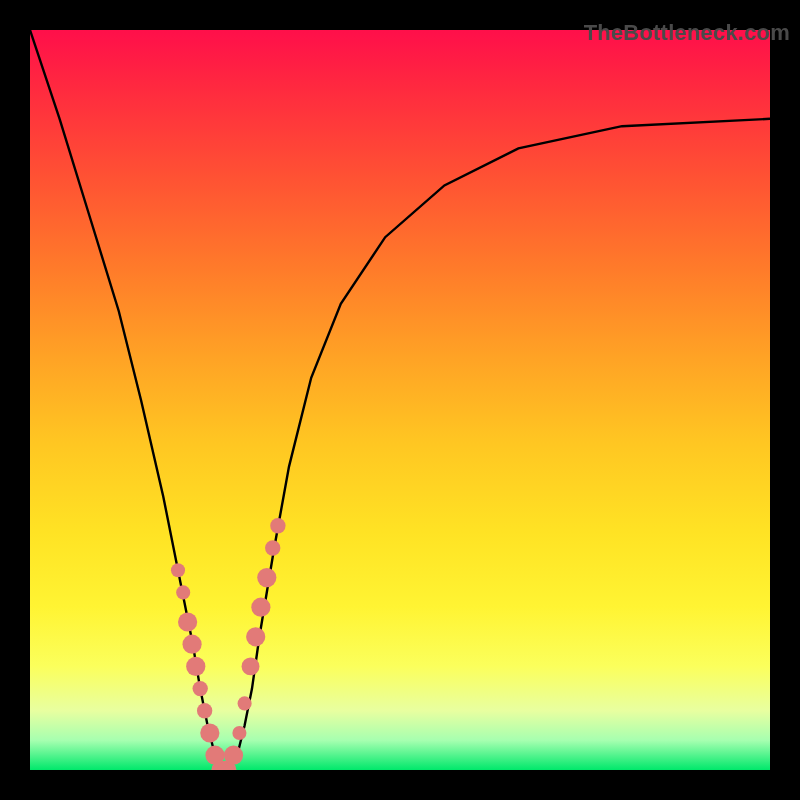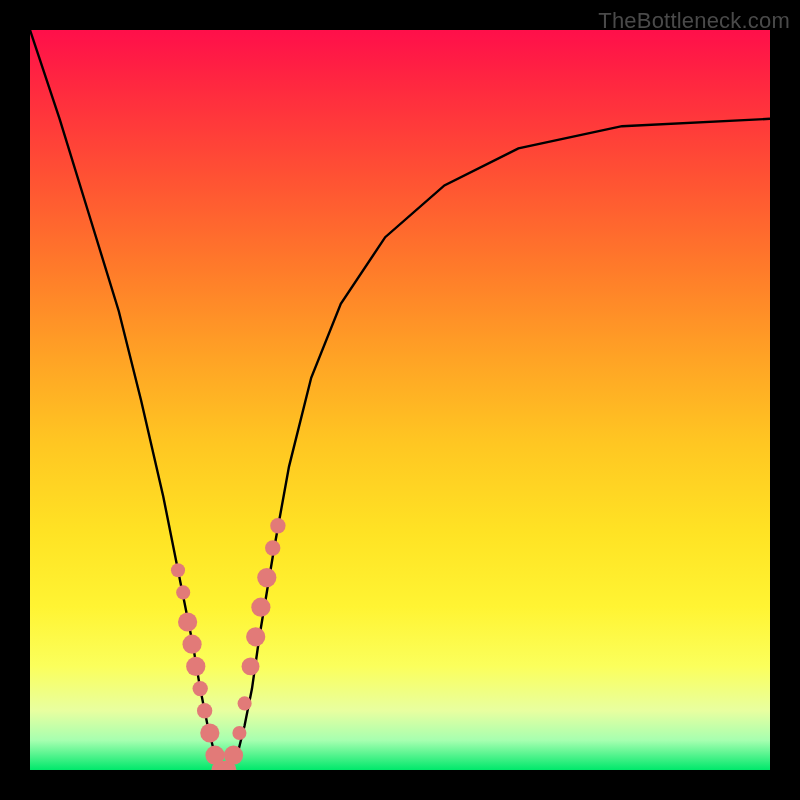--- a/index.html
+++ b/index.html
@@ -11,25 +11,25 @@
     font-family: Arial, Helvetica, sans-serif;
   }
   .frame {
     width: 800px;
     height: 800px;
     background: #000;
     position: relative;
   }
   .watermark {
     position: absolute;
-    top: 8px;
+    top: 20px;
     right: 10px;
     color: #4a4a4a;
     font-size: 22px;
-    font-weight: 400;
+    font-weight: 700;
     letter-spacing: 0.2px;
     z-index: 10;
   }
   .plot {
     position: absolute;
     left: 30px;
     top: 30px;
     width: 740px;
     height: 740px;
     overflow: hidden;

